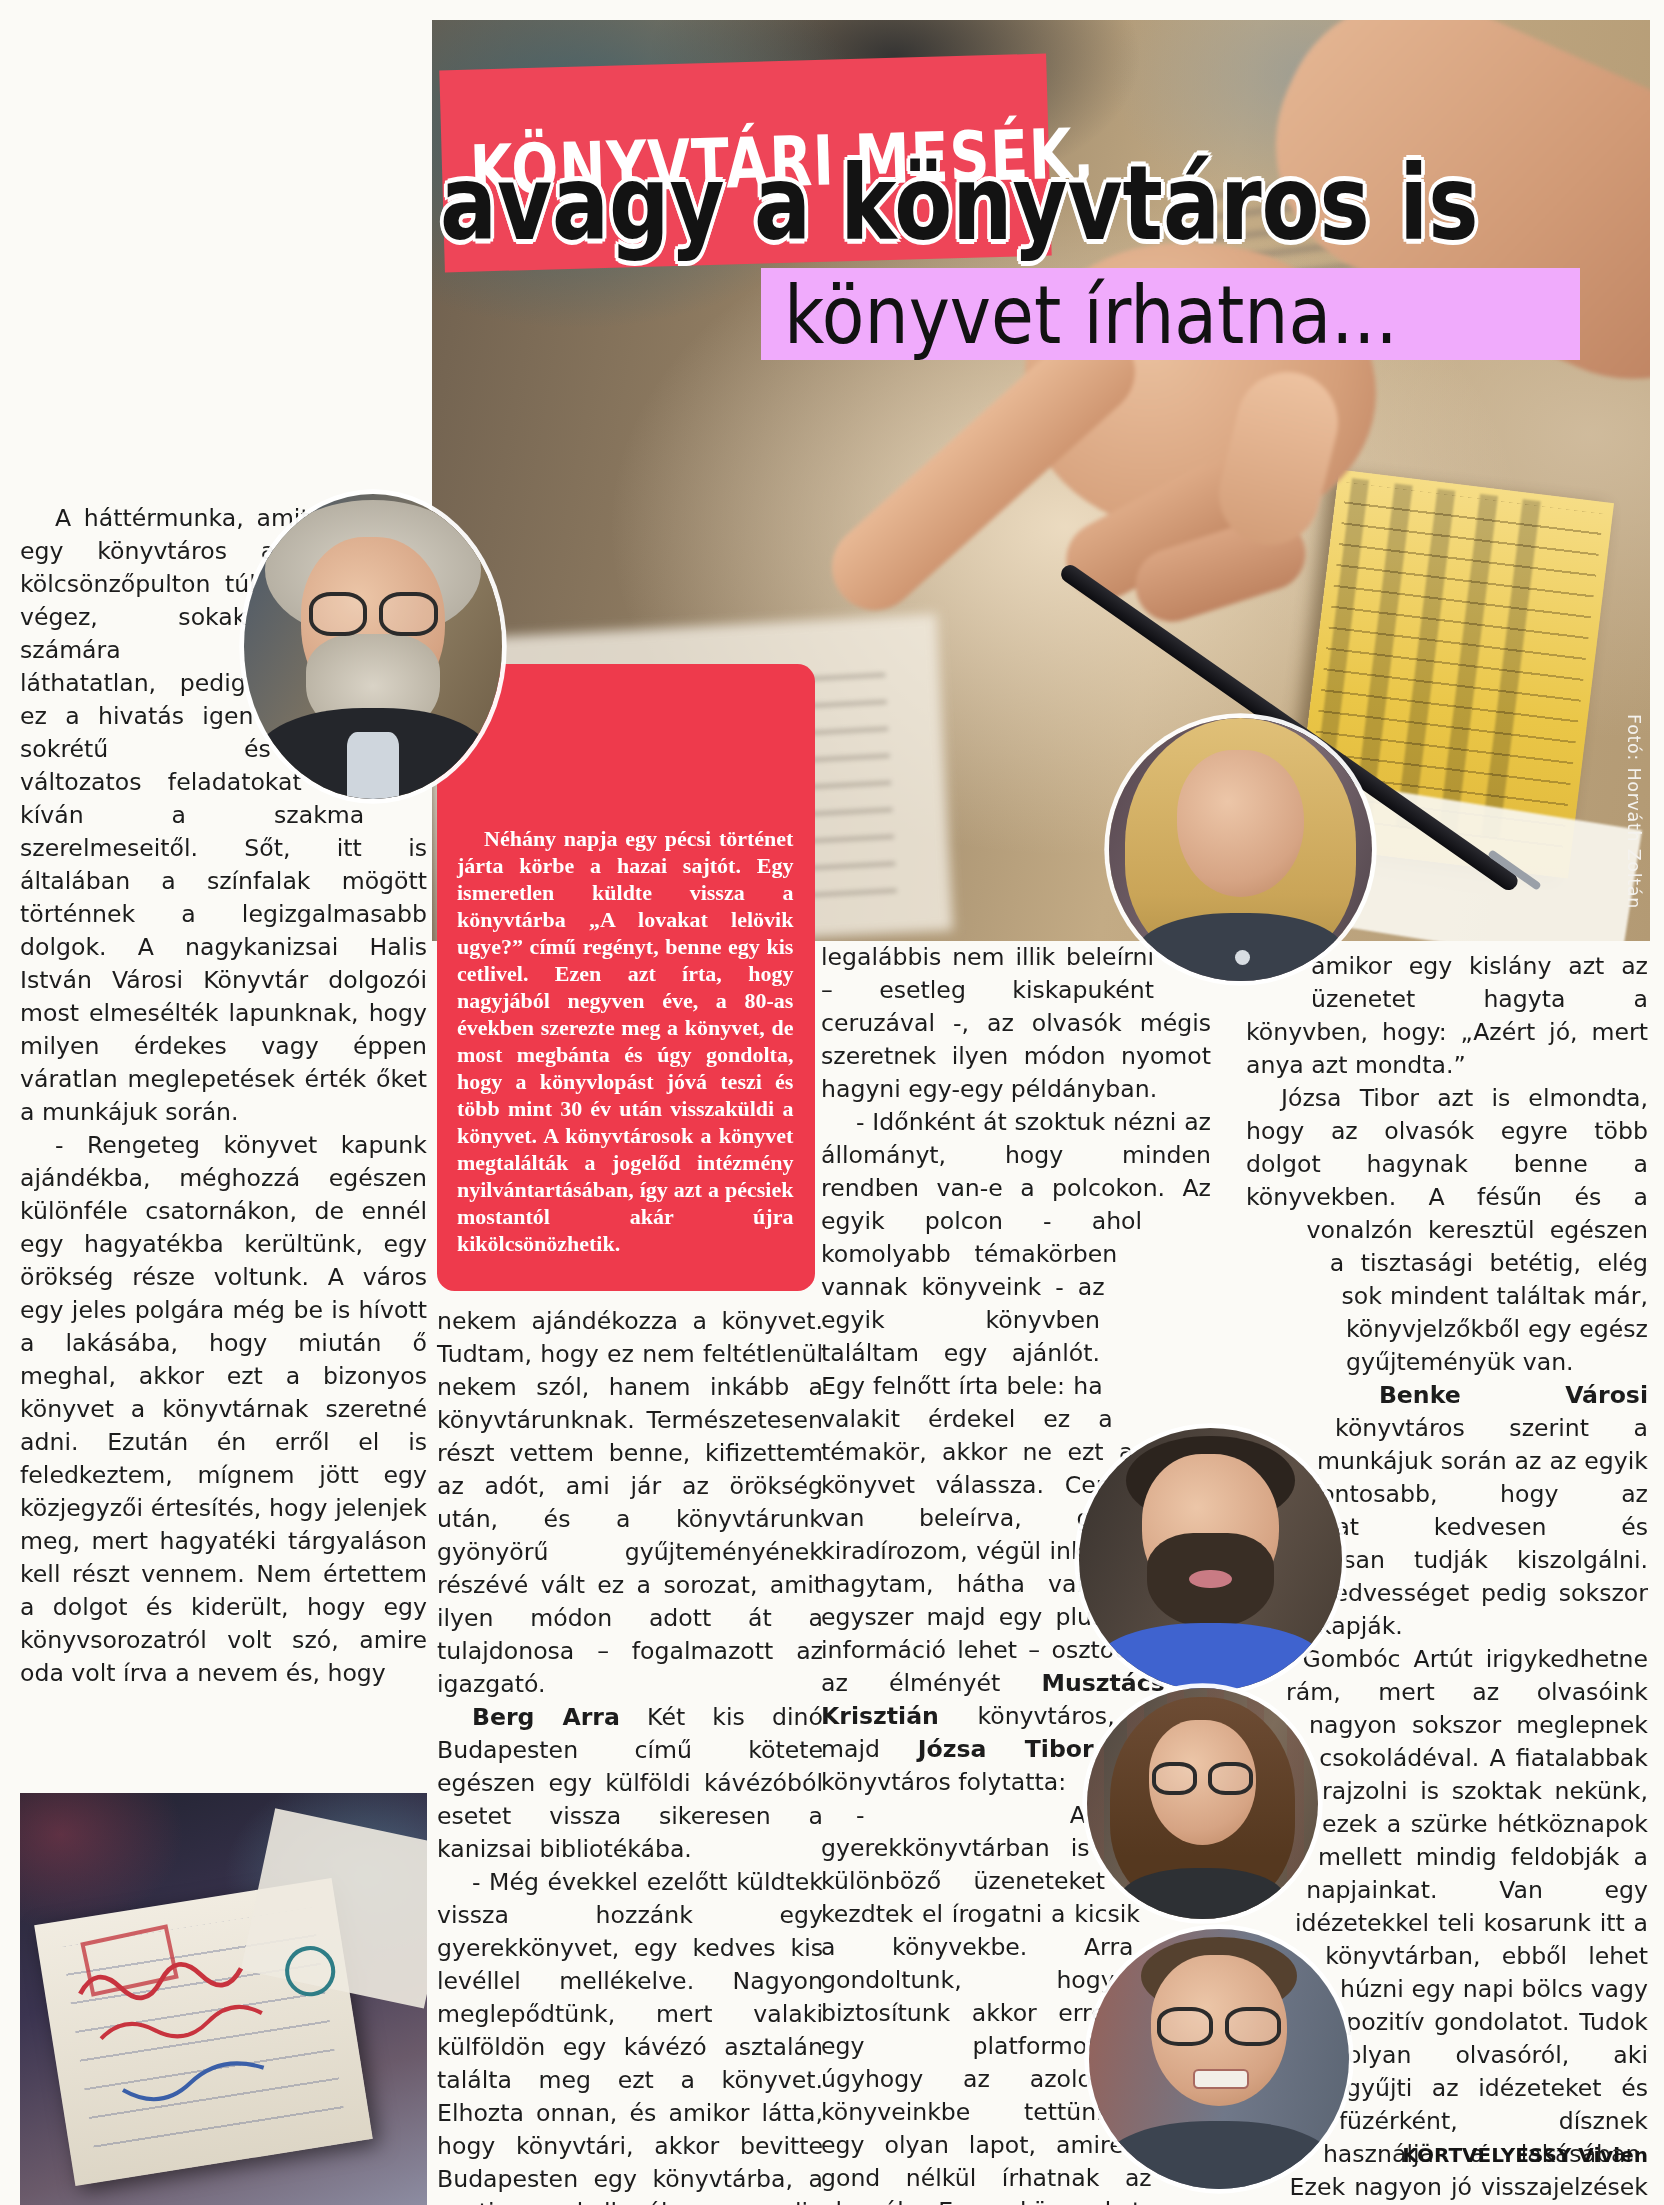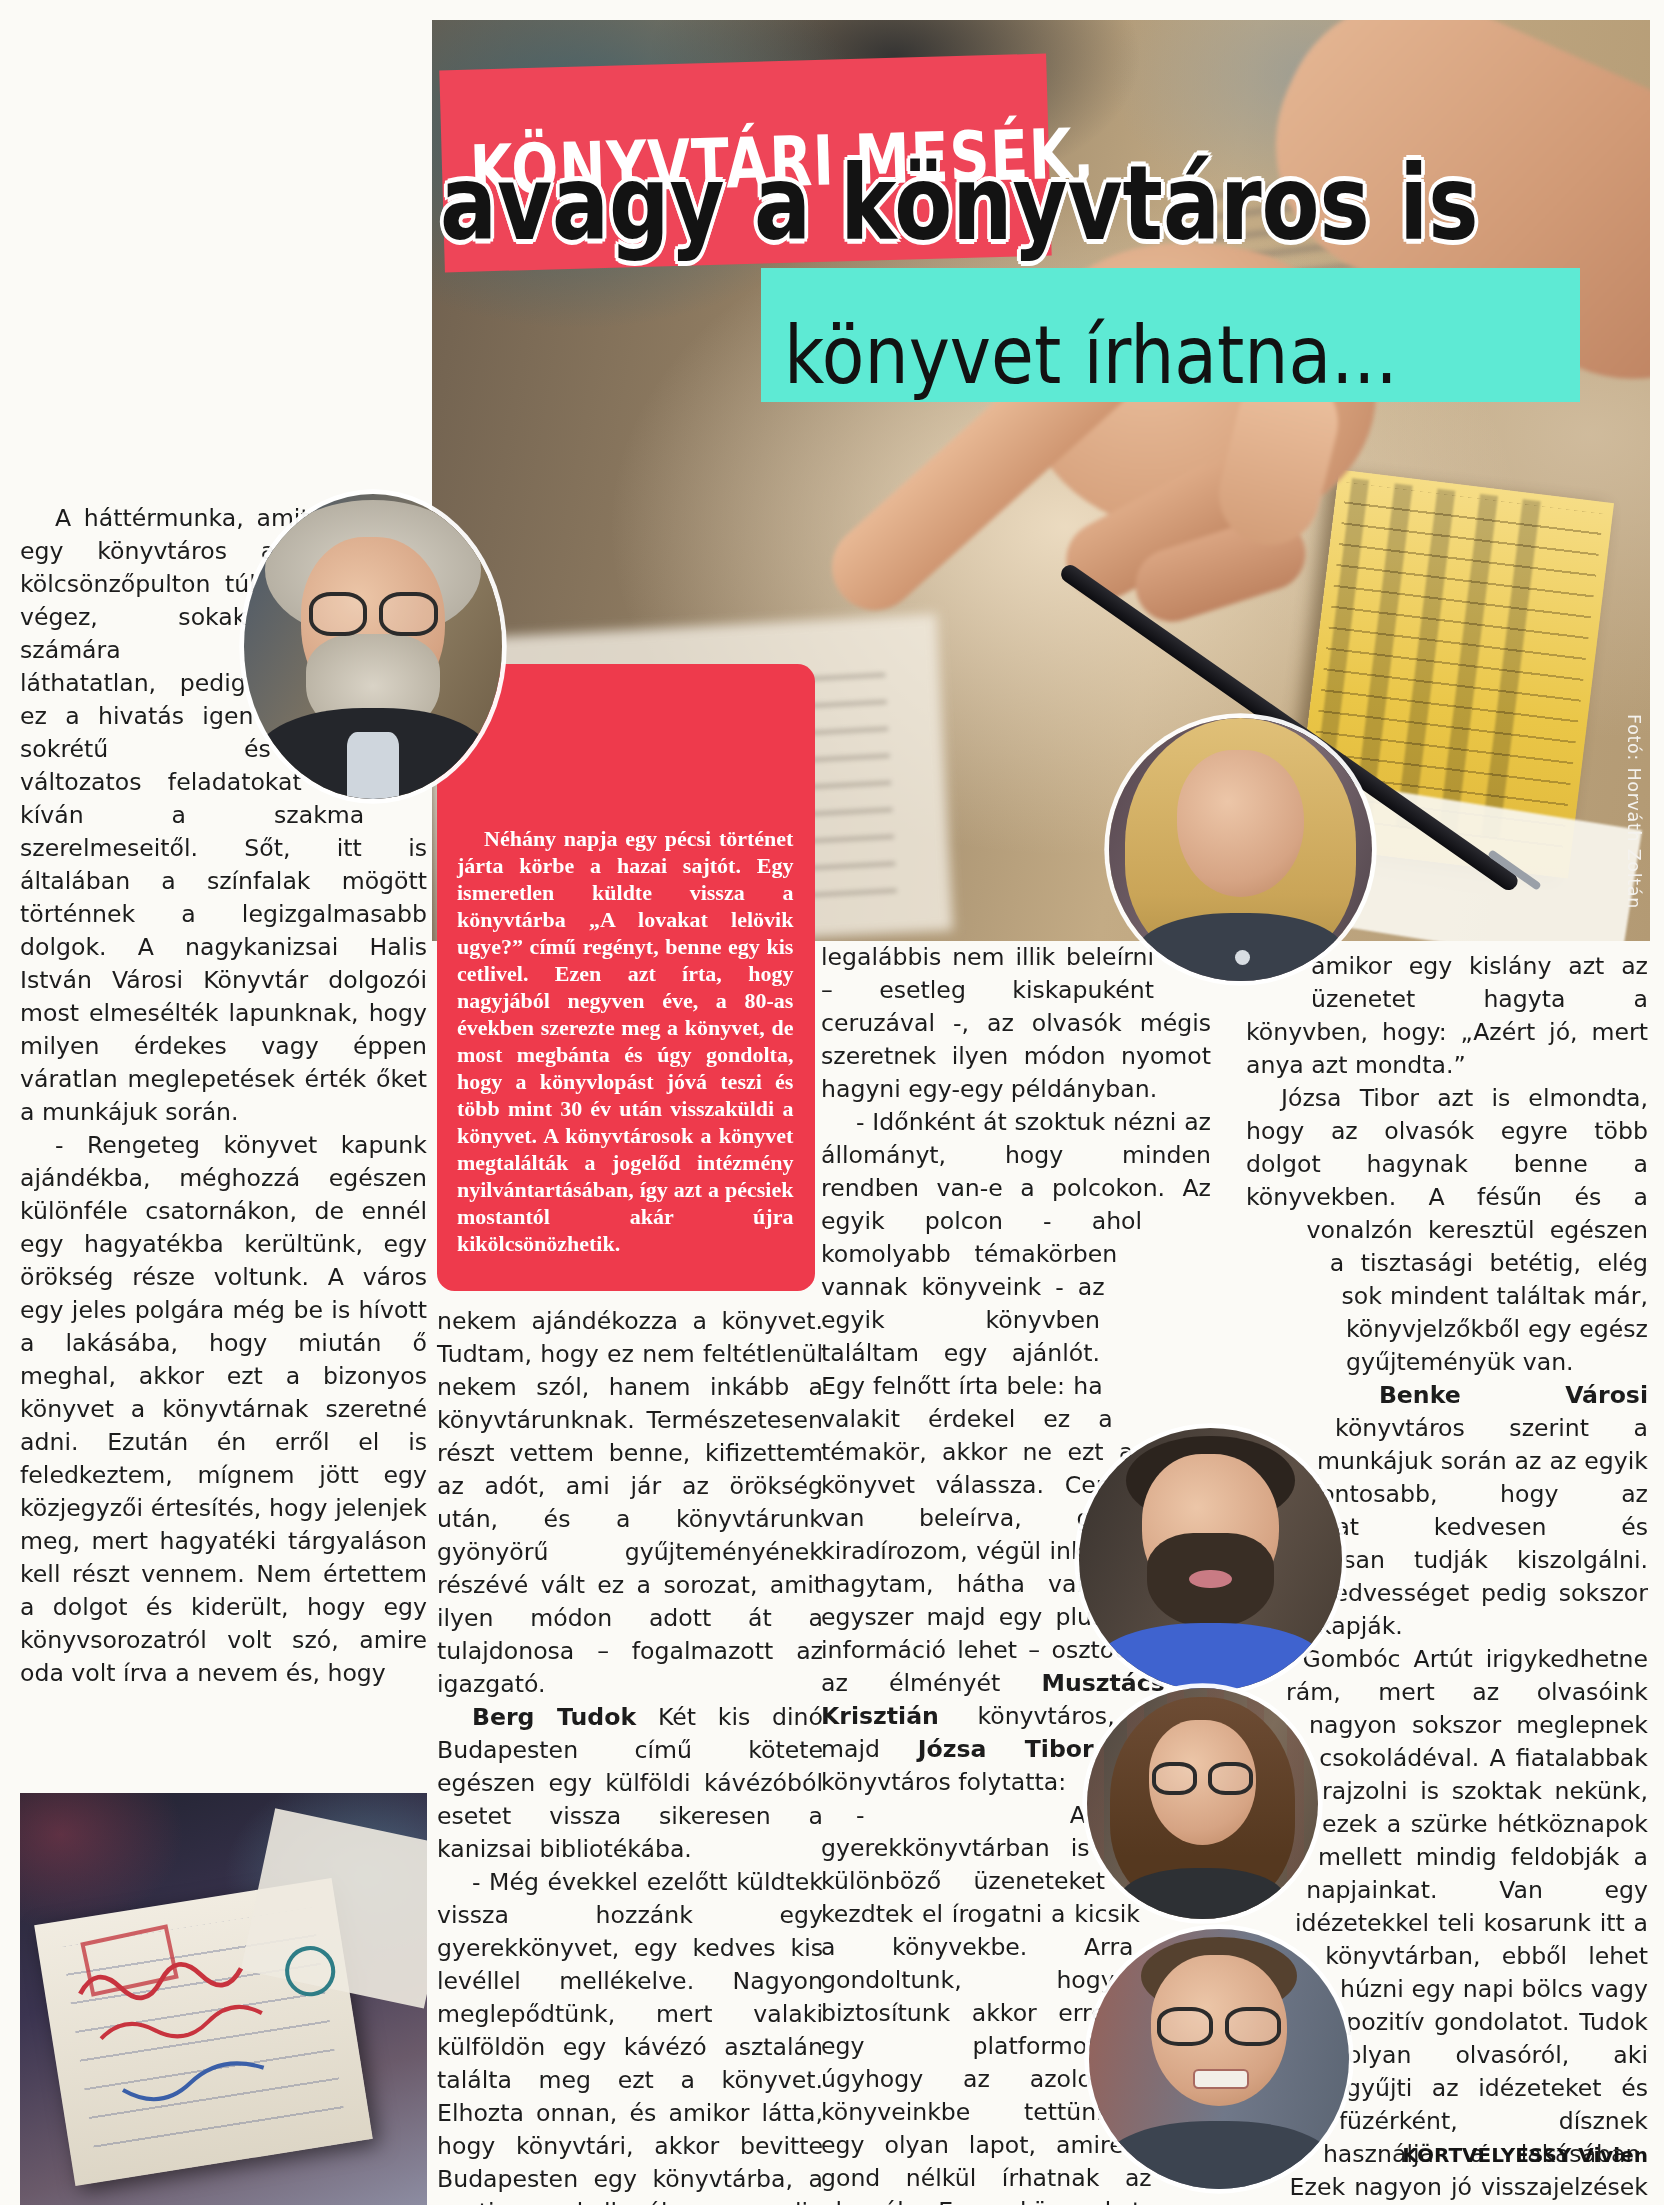--- a/index.html
+++ b/index.html
@@ -57,22 +57,22 @@
       text-align:left;letter-spacing:-0.3px;}
   
   .kicker{position:absolute;left:442px;top:62px;width:607px;height:202px;z-index:4;background:#ee4558;
       transform:rotate(-1.6deg);display:flex;align-items:center;padding-left:28px;box-sizing:border-box;}
   .kicker span{font-size:69px;font-weight:bold;color:#fff;white-space:nowrap;display:inline-block;
       transform:scaleX(.8);transform-origin:0 50%;letter-spacing:1.3px;}
   .headline1{position:absolute;left:440px;top:143px;z-index:5;font-size:103px;font-weight:bold;color:#131313;
       white-space:nowrap;
       text-shadow:-4.7px 0 0 #fff,4.7px 0 0 #fff,0 -4.7px 0 #fff,0 4.7px 0 #fff,-3.4px -3.4px 0 #fff,3.4px 3.4px 0 #fff,-3.4px 3.4px 0 #fff,3.4px -3.4px 0 #fff;}
   .headline1 span{display:inline-block;transform:scaleX(.82);transform-origin:0 50%;}
-  .headline2{position:absolute;left:761px;top:268px;width:819px;height:134px;z-index:5;background:#5eead4;
-      display:flex;align-items:flex-end;padding-left:23px;box-sizing:border-box;}
+  .headline2{position:absolute;left:761px;top:268px;width:819px;height:92px;z-index:5;background:#f0abfc;
+      display:flex;align-items:flex-start;padding-left:23px;box-sizing:border-box;}
   .headline2 span{font-size:81px;font-weight:normal;color:#121212;white-space:nowrap;display:inline-block;
       transform:scaleX(.86);transform-origin:0 50%;}
   
   .redbox{position:absolute;left:437px;top:664px;width:378px;height:627px;z-index:3;background:#ee3a4c;
       border-radius:17.5px;box-sizing:border-box;padding:161px 21.6px 0 20px;}
   .redbox p{margin:0;font-size:22px;font-weight:bold;line-height:27px;color:#fff;text-align:justify;}
   .redbox p.ind{text-indent:27px;font-family:Liberation Serif, serif;}
   
   .col{position:absolute;z-index:2;font-size:23.6px;line-height:33px;}
   .col p{margin:0;text-align:justify;hyphens:auto;}
@@ -202,21 +202,21 @@
       <p class="ind"><span>Néhány napja egy pécsi történet járta körbe a hazai sajtót. Egy ismeretlen küldte vissza a könyvtárba „A lovakat lelövik ugye?” című regényt, benne egy kis cetlivel. Ezen azt írta, hogy nagyjából negyven éve, a 80-as években szerezte meg a könyvet, de most megbánta és úgy gondolta, hogy a könyvlopást jóvá teszi és több mint 30 év után visszaküldi a könyvet. A könyvtárosok a könyvet megtalálták a jogelőd intézmény nyilvántartásában, így azt a pécsiek mostantól akár újra kikölcsönözhetik.</span></p>
     </div>
 
   <div class="col c1">
     <div class="fr w-czupi"></div>
   <p class="ind"><span>A háttérmunka, amit egy könyvtáros a kölcsönzőpulton túl végez, sokak számára láthatatlan, pedig ez a hivatás igen sokrétű és változatos feladatokat kíván a szakma szerelmeseitől. Sőt, itt is általában a színfalak mögött történnek a legizgalmasabb dolgok. A nagykanizsai Halis István Városi Könyvtár dolgozói most elmesélték lapunknak, hogy milyen érdekes vagy éppen váratlan meglepetések érték őket a munkájuk során.</span></p>
       <p class="ind"><span>- Rengeteg könyvet kapunk ajándékba, méghozzá egészen különféle csatornákon, de ennél egy hagyatékba kerültünk, egy örökség része voltunk. A város egy jeles polgára még be is hívott a lakásába, hogy miután ő meghal, akkor ezt a bizonyos könyvet a könyvtárnak szeretné adni. Ezután én erről el is feledkeztem, mígnem jött egy közjegyzői értesítés, hogy jelenjek meg, mert hagyatéki tárgyaláson kell részt vennem. Nem értettem a dolgot és kiderült, hogy egy könyvsorozatról volt szó, amire oda volt írva a nevem és, hogy</span></p>
     </div>
   <div class="col c2">
       <p><span>nekem ajándékozza a könyvet. Tudtam, hogy ez nem feltétlenül nekem szól, hanem inkább a könyvtárunknak. Természetesen részt vettem benne, kifizettem az adót, ami jár az örökség után, és a könyvtárunk gyönyörű gyűjteményének részévé vált ez a sorozat, amit ilyen módon adott át a tulajdonosa – fogalmazott az igazgató.</span></p>
-      <p class="ind"><b>Berg Tudok</b><span> Két kis dinó Budapesten című kötete egészen egy külföldi kávézóból esetet vissza sikeresen a kanizsai bibliotékába.</span></p>
+      <p class="ind"><b>Berg Arra</b><span> Két kis dinó Budapesten című kötete egészen egy külföldi kávézóból esetet vissza sikeresen a kanizsai bibliotékába.</span></p>
       <p class="ind"><span>- Még évekkel ezelőtt küldtek vissza hozzánk egy gyerekkönyvet, egy kedves kis levéllel mellékelve. Nagyon meglepődtünk, mert valaki külföldön egy kávézó asztalán találta meg ezt a könyvet. Elhozta onnan, és amikor látta, hogy könyvtári, akkor bevitte Budapesten egy könyvtárba, a pesti kollegák pedig visszaküldték nekünk – idézte fel az esetet </span></p>
     </div>
   <div class="col c3">
     <div class="fr w3-a"></div>
     <div class="fr w3-b"></div>
     <div class="fr w3-c"></div>
     <div class="fr w3-d"></div>
   <p><span>legalábbis nem illik beleírni – esetleg kiskapuként ceruzával -, az olvasók mégis szeretnek ilyen módon nyomot hagyni egy-egy példányban.</span></p>
       <p class="ind"><span>- Időnként át szoktuk nézni az állományt, hogy minden rendben van-e a polcokon. Az egyik polcon - ahol komolyabb témakörben vannak könyveink - az egyik könyvben találtam egy ajánlót. Egy felnőtt írta bele: ha valakit érdekel ez a témakör, akkor ne ezt a könyvet válassza. Ceruzával van beleírva, gondoltam, kiradírozom, végül inkább benne hagytam, hátha valakinek ez egyszer majd egy plusz, fontos információ lehet – osztotta meg az élményét </span><b>Musztács Krisztián</b><span> könyvtáros, majd </span><b>Józsa Tibor</b><span> könyvtáros folytatta:</span></p>
       <p class="ind"><span>- A gyerekkönyvtárban is különböző üzeneteket kezdtek el írogatni a kicsik a könyvekbe. Arra gondoltunk, hogy biztosítunk akkor erre egy platformot, úgyhogy az azolos könyveinkbe tettünk egy olyan lapot, amire gond nélkül írhatnak az olvasók. Ez a könyveket sem károsítja. Már egy adatbázisba gyűjtjük a gyerekek üzeneteit, olyan sok van. Az egyik kedvencem az,</span></p>

